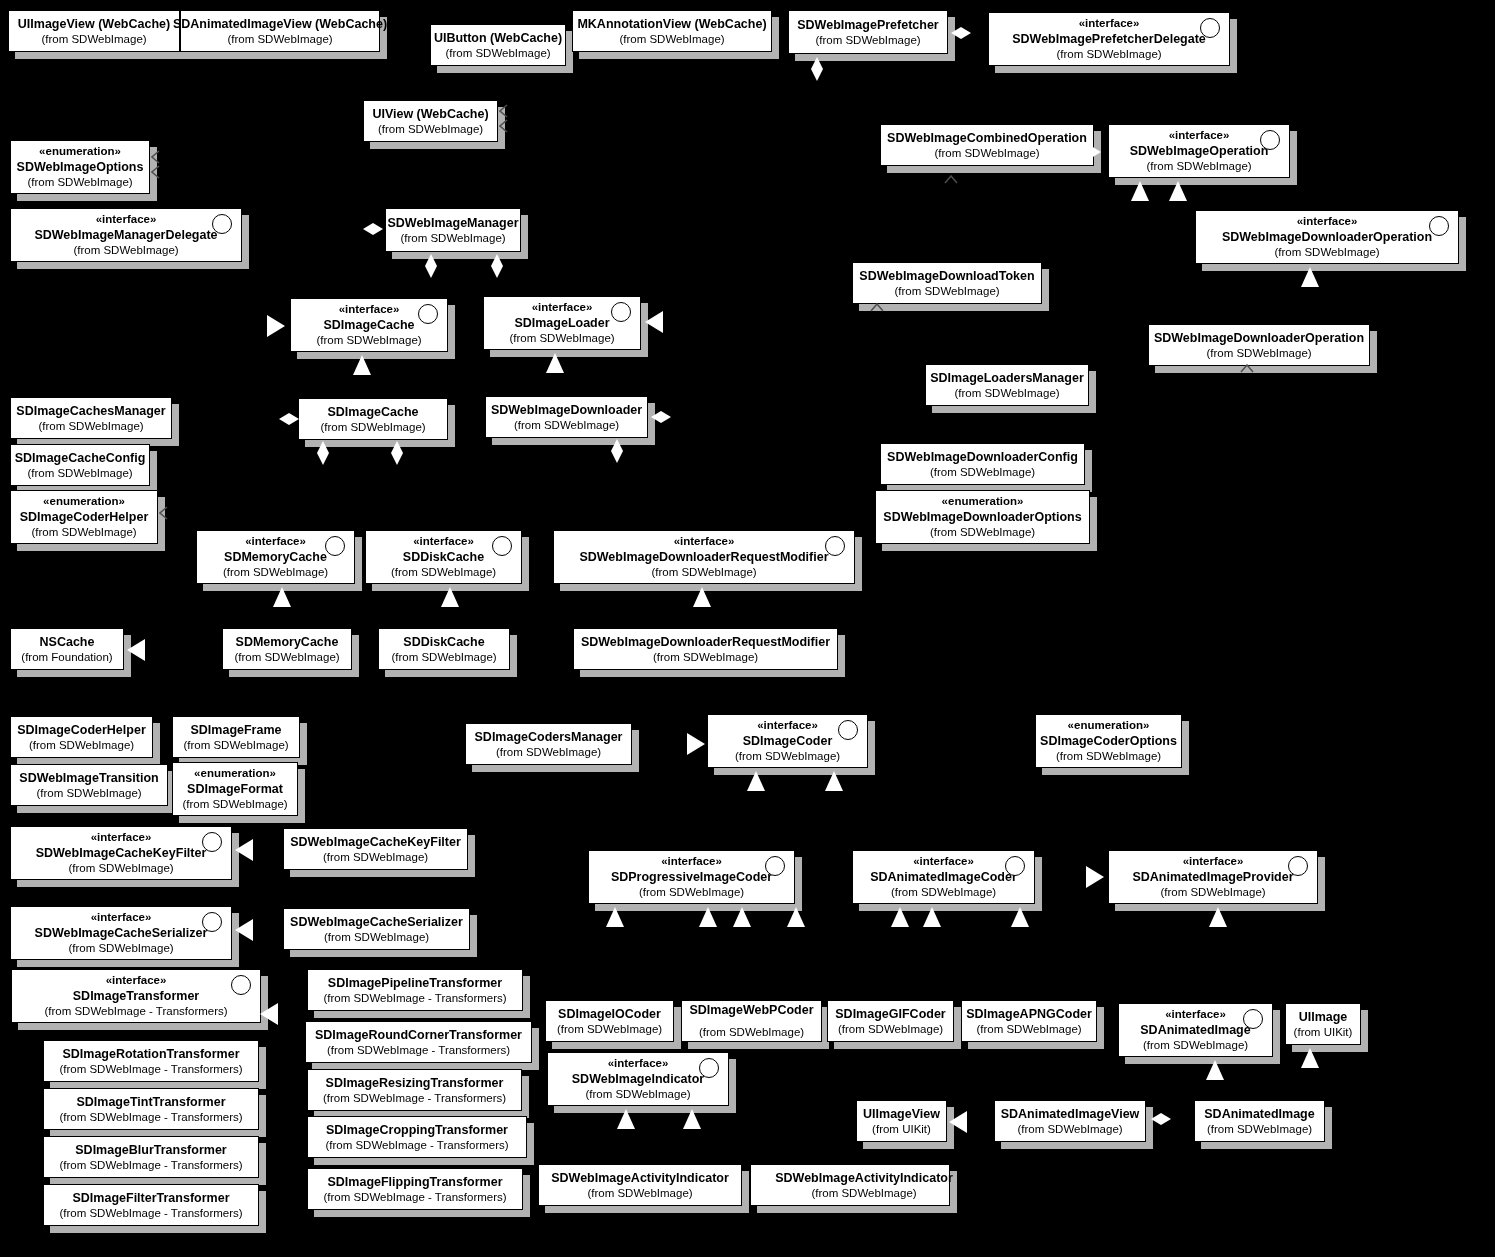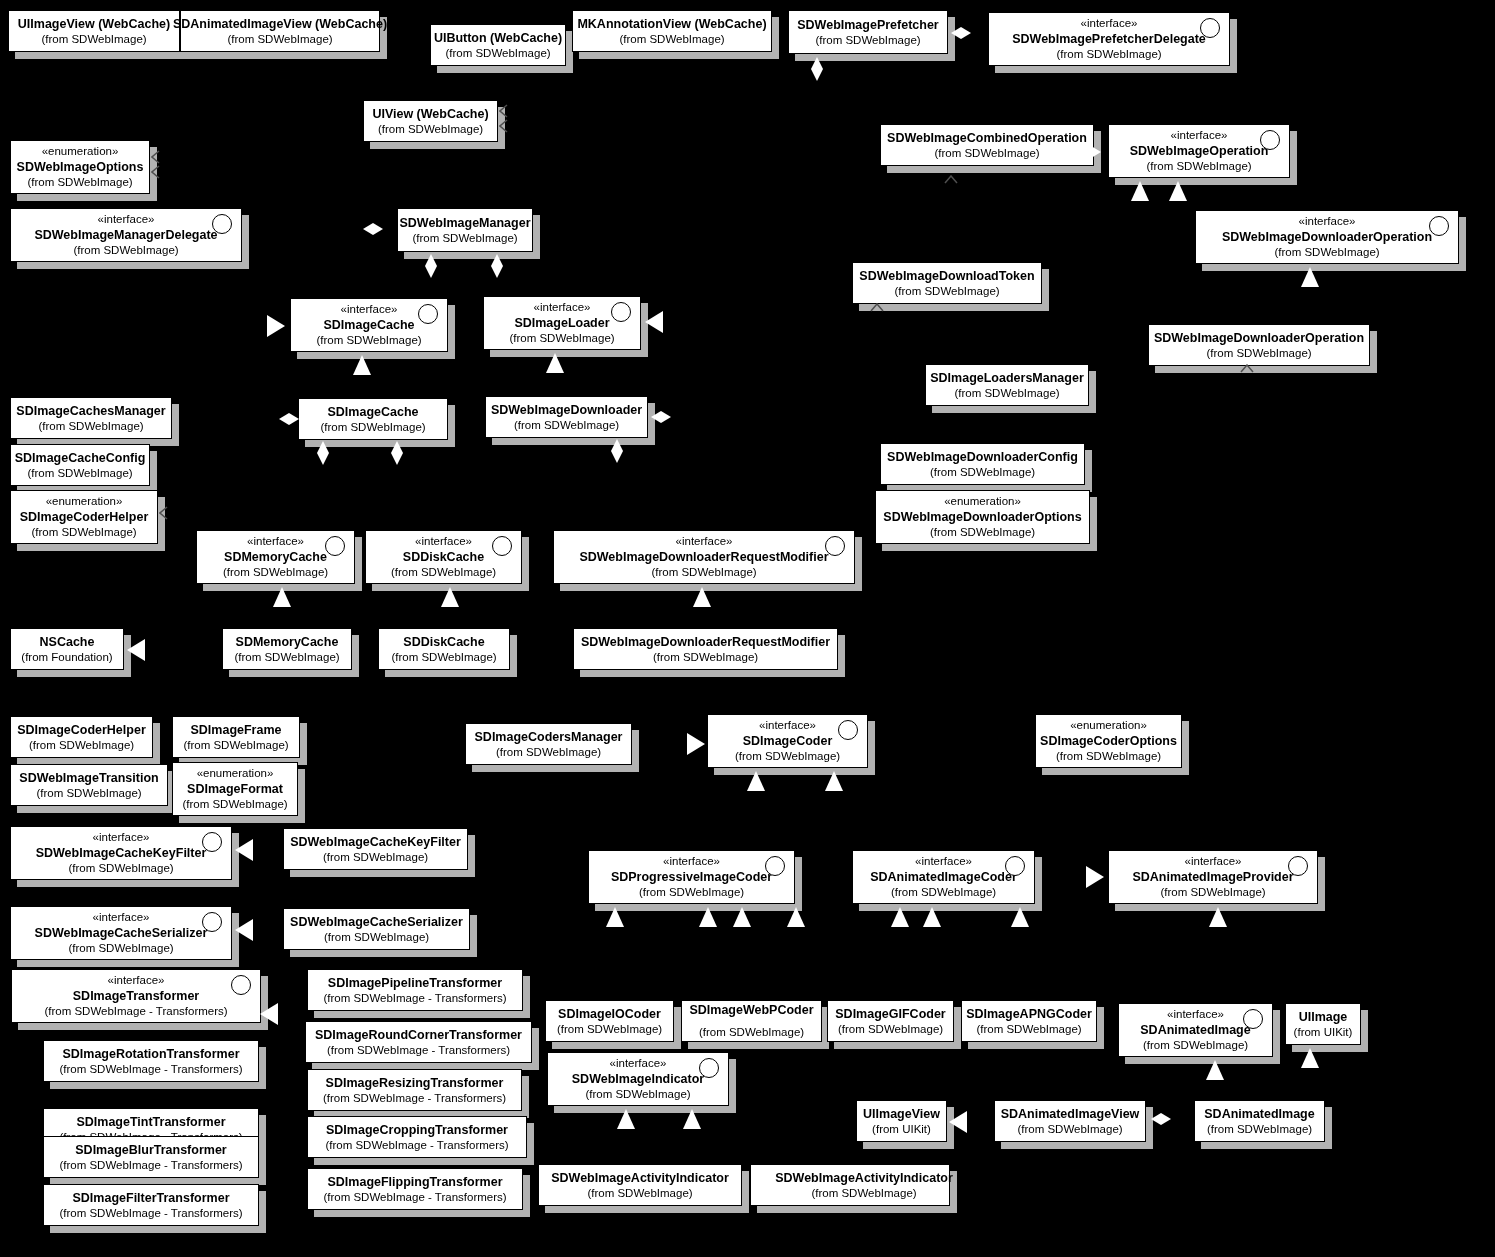--- a/index.html
+++ b/index.html
@@ -16,21 +16,21 @@
     border:1px solid #000;
     box-shadow:7px 7px 0 0 #b2b2b2;
     box-sizing:border-box;
     display:flex;flex-direction:column;
     justify-content:center;align-items:center;
     text-align:center;
     color:#000;
     padding:1px 4px;
     cursor:pointer;
   }
-  .box .stereo{font-size:11.5px;line-height:15px;white-space:nowrap;}
+  .box .stereo{font-size:11.5px;line-height:15px;white-space:nowrap;font-weight:bold;}
   .box .name{font-size:12.5px;font-weight:bold;line-height:16px;white-space:nowrap;}
   .box .from{font-size:11.5px;line-height:15px;white-space:nowrap;}
   .lollipop{
     position:absolute;top:5px;right:9px;
     width:18px;height:18px;border:1.6px solid #000;border-radius:50%;
     background:#fff;
   }
   .conn{position:absolute;line-height:0;}
 </style>
 </head>
@@ -81,21 +81,21 @@
       <div class="name">SDWebImageOperation</div>
       <div class="from">(from SDWebImage)</div>
       <span class="lollipop"></span>
     </div>
     <div class="box" style="left: 10px; top: 208px; width: 232px; height: 54px;">
       <div class="stereo">«interface»</div>
       <div class="name">SDWebImageManagerDelegate</div>
       <div class="from">(from SDWebImage)</div>
       <span class="lollipop"></span>
     </div>
-    <div class="box" style="left: 397px; top: 208px; width: 136px; height: 44px;">
+    <div class="box" style="left: 385px; top: 208px; width: 136px; height: 44px;">
       <div class="name">SDWebImageManager</div>
       <div class="from">(from SDWebImage)</div>
     </div>
     <div class="box" style="left: 1195px; top: 210px; width: 264px; height: 54px;">
       <div class="stereo">«interface»</div>
       <div class="name">SDWebImageDownloaderOperation</div>
       <div class="from">(from SDWebImage)</div>
       <span class="lollipop"></span>
     </div>
     <div class="box" style="left: 852px; top: 262px; width: 190px; height: 42px;">
@@ -279,21 +279,21 @@
       <div class="from">(from SDWebImage - Transformers)</div>
     </div>
     <div class="box" style="left: 307px; top: 1168px; width: 216px; height: 42px;">
       <div class="name">SDImageFlippingTransformer</div>
       <div class="from">(from SDWebImage - Transformers)</div>
     </div>
     <div class="box" style="left: 43px; top: 1040px; width: 216px; height: 42px;">
       <div class="name">SDImageRotationTransformer</div>
       <div class="from">(from SDWebImage - Transformers)</div>
     </div>
-    <div class="box" style="left: 43px; top: 1088px; width: 216px; height: 42px; margin-top: 20px;">
+    <div class="box" style="left: 43px; top: 1088px; width: 216px; height: 42px;">
       <div class="name">SDImageTintTransformer</div>
       <div class="from">(from SDWebImage - Transformers)</div>
     </div>
     <div class="box" style="left: 43px; top: 1136px; width: 216px; height: 42px;">
       <div class="name">SDImageBlurTransformer</div>
       <div class="from">(from SDWebImage - Transformers)</div>
     </div>
     <div class="box" style="left: 43px; top: 1184px; width: 216px; height: 42px;">
       <div class="name">SDImageFilterTransformer</div>
       <div class="from">(from SDWebImage - Transformers)</div>

